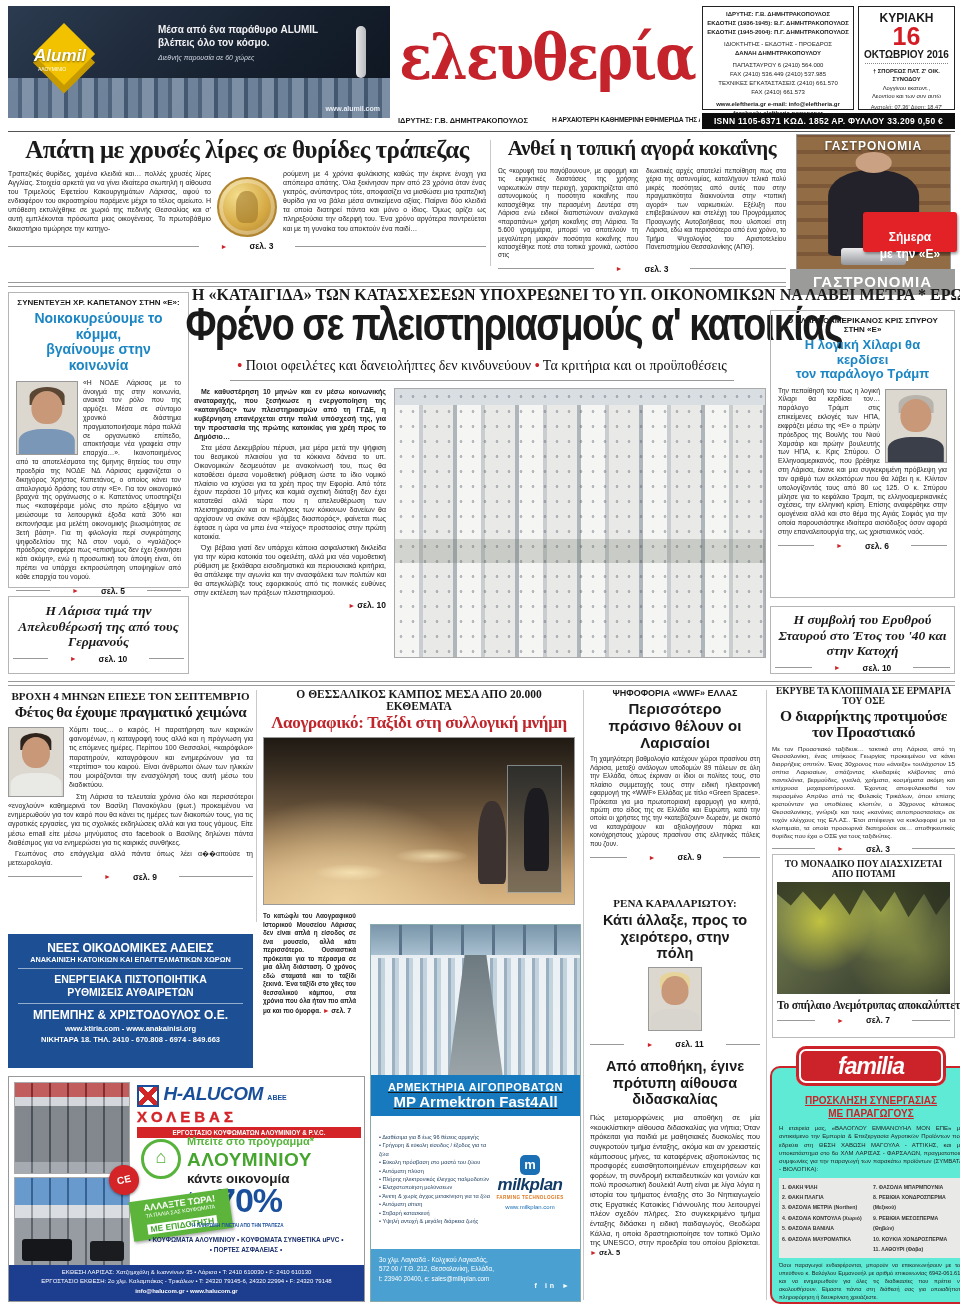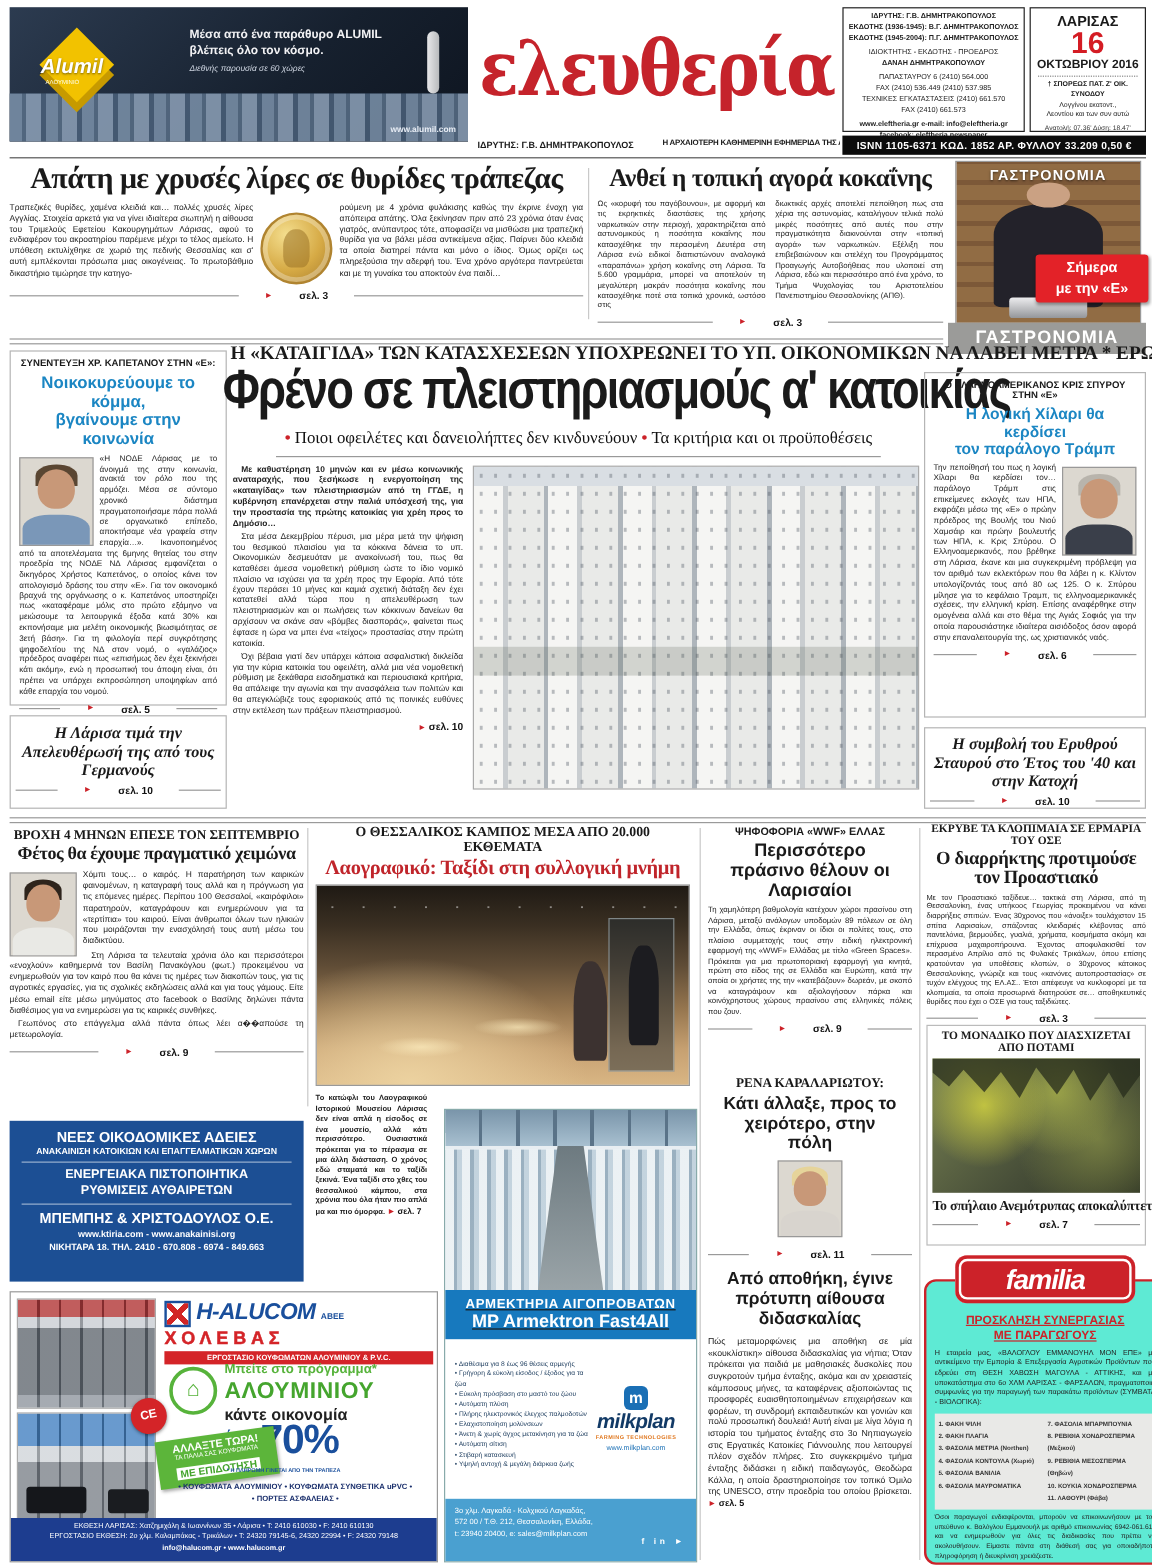--- a/index.html
+++ b/index.html
@@ -61,21 +61,21 @@
   #cocaine-cols{display:flex;gap:8px;margin-top:6px;}
   
   #promo-gastro{left:790px;top:134px;width:165px;height:161px;}
   #gastro-cover{position:absolute;left:6px;top:0;width:153px;height:134px;overflow:hidden;border:1px solid #999;
     background:repeating-linear-gradient(0deg,#916c44 0 13px,#7c5838 13px 17px);}
   #gastro-cover-title{position:absolute;left:0;right:0;top:4px;text-align:center;color:#fff;font-weight:bold;font-size:12px;letter-spacing:1px;text-shadow:0 1px 2px #0009;}
   .chef{position:absolute;left:50%;top:26%;transform:translateX(-50%);width:60%;height:64%;background:#23222a;border-radius:45% 45% 8% 8%/30% 30% 4% 4%;}
   .chef-head{position:absolute;left:50%;top:13%;transform:translateX(-50%);width:24%;height:15%;background:#caa183;border-radius:50%;}
   .pot{position:absolute;left:29%;bottom:3%;width:42%;height:13%;background:linear-gradient(180deg,#ececee,#94969a);border-radius:3px;}
   #gastro-badge{position:absolute;right:-2px;top:78px;width:94px;height:40px;background:#e32228;color:#fff;text-align:center;border-radius:3px;
-    font-weight:bold;font-size:12px;line-height:1.45;padding-top:3px;box-sizing:border-box;box-shadow:1px 2px 3px #0006;}
+    font-weight:bold;font-size:12px;line-height:1.45;padding-top:17px;box-sizing:border-box;box-shadow:1px 2px 3px #0006;}
   #gastro-footer{position:absolute;left:0;right:0;bottom:0;height:26px;background:#9b9b99;color:#fff;text-align:center;font-weight:bold;font-size:15px;line-height:26px;letter-spacing:1px;}
   #rule-a{left:8px;top:282px;width:778px;}
   
   #box-kapetanos{left:8px;top:292px;width:181px;height:296px;padding:5px 7px;}
   .side-kicker{font-size:8px;font-weight:bold;text-align:center;}
   .blue-h{color:#1b86c3;font-weight:bold;font-size:14px;line-height:1.12;text-align:center;margin-top:4px;}
   .side-body{font-size:6.8px;line-height:1.3;text-align:justify;margin-top:5px;color:#222;}
   .portrait{width:62px;height:74px;border:1px solid #999;background:#dcd8d0;position:relative;overflow:hidden;box-sizing:border-box;}
   .portrait .hair{position:absolute;left:50%;top:7%;transform:translateX(-50%);width:58%;height:26%;border-radius:50% 50% 0 0;background:#5a4632;}
   .portrait .head{position:absolute;left:50%;top:13%;transform:translateX(-50%);width:52%;height:46%;border-radius:50% 50% 45% 45%;background:#c89878;}
@@ -242,21 +242,21 @@
     <div class="pb-b">ΔΑΝΑΗ ΔΗΜΗΤΡΑΚΟΠΟΥΛΟΥ</div>
     <div class="pb-sp">ΠΑΠΑΣΤΑΥΡΟΥ 6 (2410) 564.000</div>
     <div>FAX (2410) 536.449  (2410) 537.985</div>
     <div>ΤΕΧΝΙΚΕΣ ΕΓΚΑΤΑΣΤΑΣΕΙΣ (2410) 661.570</div>
     <div>FAX (2410) 661.573</div>
     <div class="pb-b pb-sp">www.eleftheria.gr  e-mail: info@eleftheria.gr</div>
     <div class="pb-b">facebook: eleftheria newspaper</div>
   </div>
 
   <div class="abs" id="date-box">
-    <div id="db-weekday">ΛΑΡΙΣΑΣ</div>
+    <div id="db-weekday">ΚΥΡΙΑΚΗ</div>
     <div id="db-day">16</div>
     <div id="db-my">ΟΚΤΩΒΡΙΟΥ 2016</div>
     <div class="db-div"></div>
     <div class="db-feast b">† ΣΠΟΡΕΩΣ ΠΑΤ. Ζ' ΟΙΚ. ΣΥΝΟΔΟΥ</div>
     <div class="db-feast">Λογγίνου εκατοντ.,</div>
     <div class="db-feast">Λεοντίου και των συν αυτώ</div>
     <div id="db-sun">Ανατολή: 07.36'    Δύση: 18.47'</div>
   </div>
 
   <div class="abs" id="founder-line">ΙΔΡΥΤΗΣ: Γ.Β. ΔΗΜΗΤΡΑΚΟΠΟΥΛΟΣ</div>

